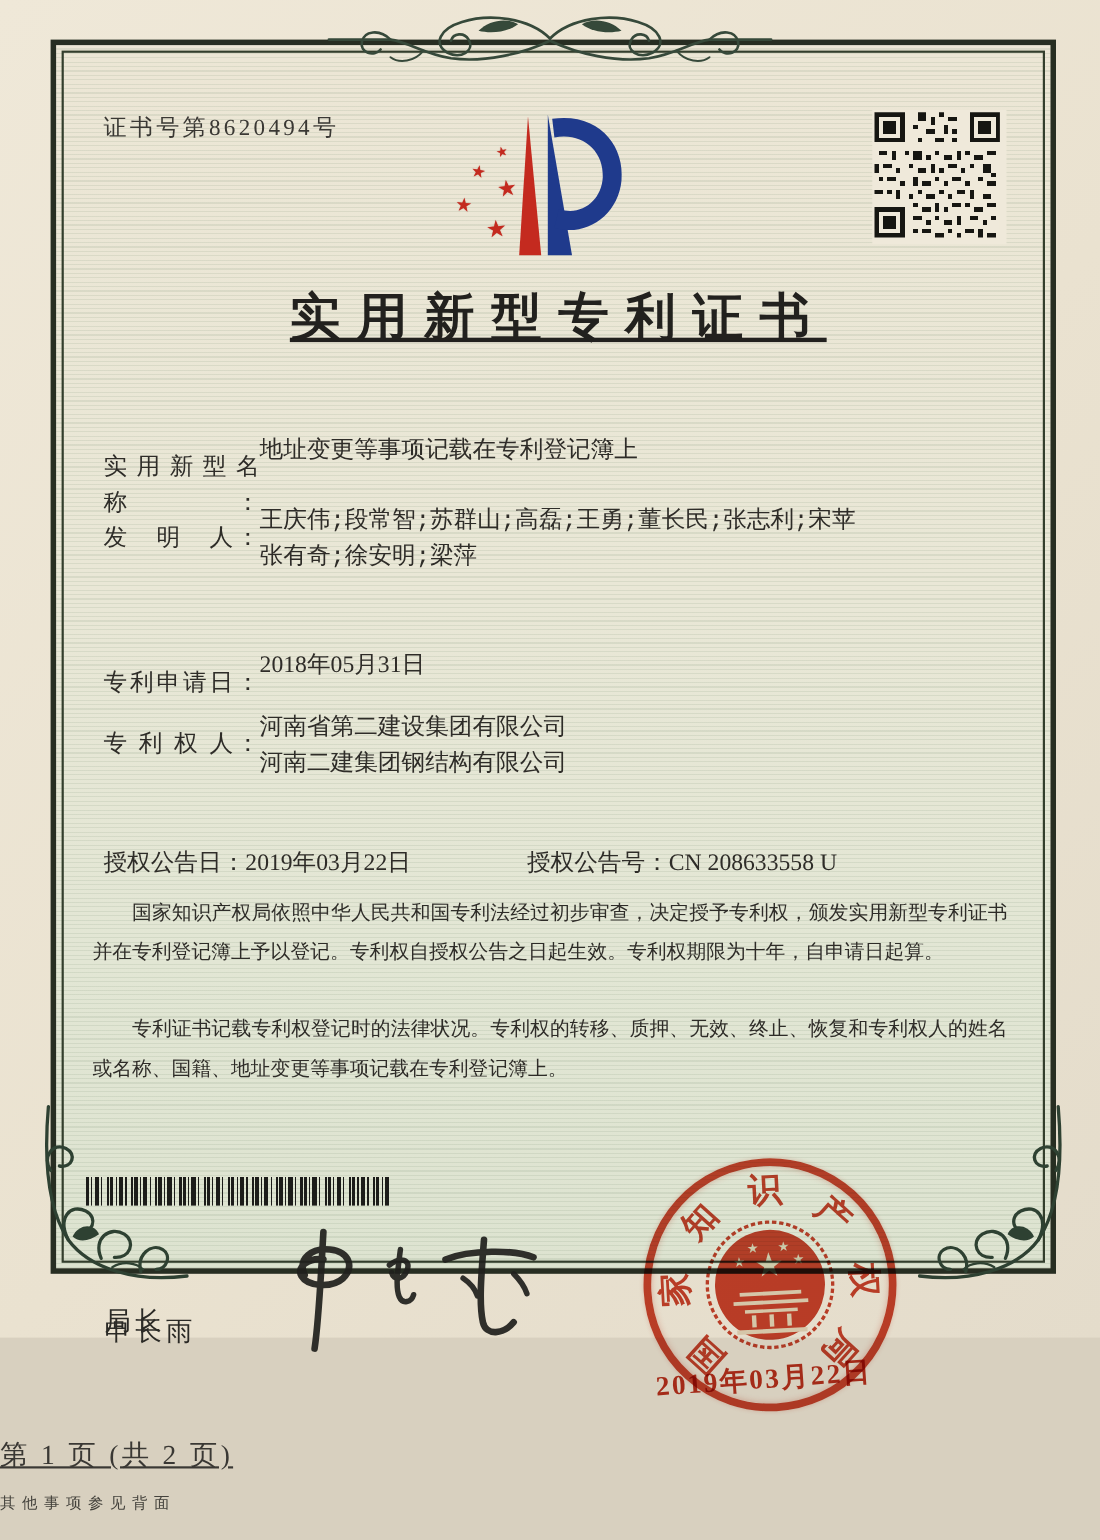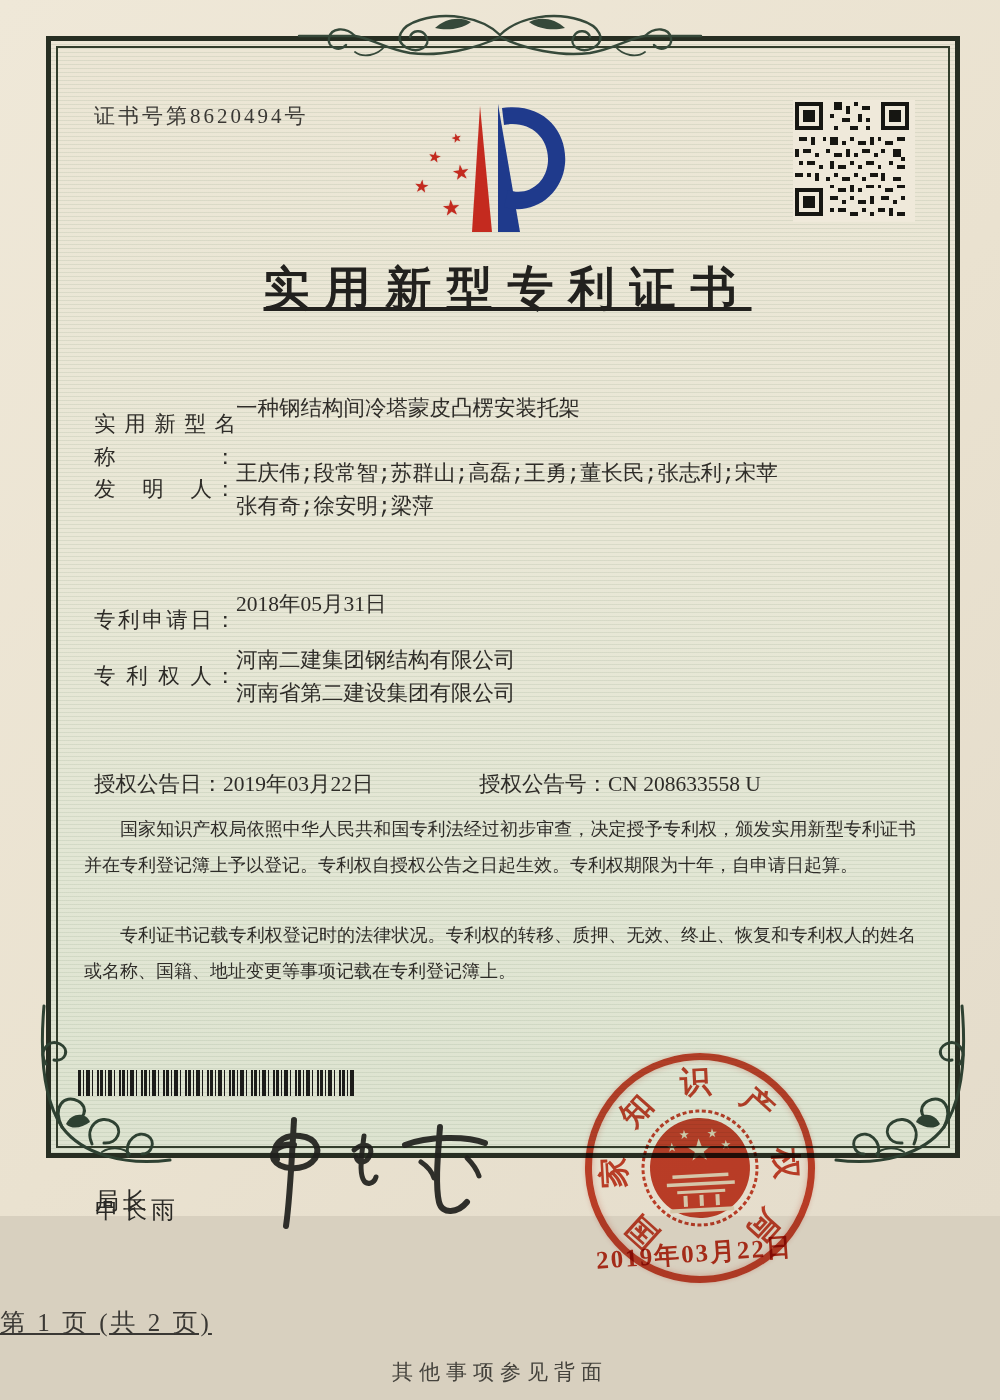--- a/index.html
+++ b/index.html
@@ -45,21 +45,21 @@
       #1c1c1a 0 3px, transparent 3px 5px,
       #1c1c1a 5px 6px, transparent 6px 8px,
       #1c1c1a 8px 12px, transparent 12px 14px,
       #1c1c1a 14px 15px, transparent 15px 19px,
       #1c1c1a 19px 21px, transparent 21px 22px);
   }
   .officer-title{left:95px;top:1185px;font-size:24px;color:#2b2a26;letter-spacing:4px;}
   .officer-name{left:95px;top:1194px;font-size:24px;color:#2b2a26;letter-spacing:4px;}
   .signature{left:222px;top:1114px;}
   .page-no{left:0;top:1306px;width:100%;font-size:25px;letter-spacing:3px;color:#3a3834;text-decoration:underline;}
-  .footer-note{left:0;top:1358px;width:100%;text-align:center;font-size:21px;letter-spacing:6px;color:#44423c;}
+  .footer-note{left:0;top:1358px;width:100%;text-align:left;font-size:14px;letter-spacing:6px;color:#44423c;}
   
   .logo{left:398px;top:86px;width:180px;height:152px;}
   .lstar{position:absolute;color:#c42a1f;line-height:1;text-shadow:0 0 1px rgba(160,20,10,.5);}
   .lstar.s1{left:53px;top:46px;font-size:12px;transform:rotate(-14deg);}
   .lstar.s2{left:30px;top:64px;font-size:15px;transform:rotate(10deg);}
   .lstar.s3{left:54px;top:76px;font-size:20px;transform:rotate(-8deg);}
   .lstar.s4{left:16px;top:92px;font-size:17px;transform:rotate(6deg);}
   .lstar.s5{left:44px;top:112px;font-size:21px;transform:rotate(-5deg);}
   
   .qr{left:793px;top:100px;width:118px;height:118px;background:#efe9da;padding:2px;}
@@ -162,39 +162,39 @@
           M9 21h1v1h-1zM11 22h2v1h-2zM14 21h1v2h-1zM16 22h1v1h-1zM18 21h2v1h-2zM21 21h1v1h-1zM23 22h2v1h-2zM26 21h2v1h-2z
           M9 24h2v1h-2zM12 25h1v1h-1zM14 24h1v1h-1zM16 25h2v1h-2zM19 24h1v2h-1zM22 24h2v1h-2zM25 25h1v1h-1zM27 24h1v1h-1z
           M9 27h1v1h-1zM11 27h2v1h-2zM14 28h2v1h-2zM17 27h1v1h-1zM19 28h1v1h-1zM21 27h2v1h-2zM24 27h1v2h-1zM26 28h2v1h-2z"></path>
       </g>
     </svg>
   </div>
 
   <div class="abs title">实用新型专利证书</div>
 
   <div class="abs row" style="top:392px;">
-    <span class="flabel">实用新型名称：</span><span class="fval">一种钢结构间冷塔蒙皮凸楞安装托架</span>
+    <span class="flabel">实用新型名称：</span><span class="fval">地址变更等事项记载在专利登记簿上</span>
   </div>
 
   <div class="abs row" style="top:458px;font-family:Liberation Mono, monospace;">
     <span class="flabel">发　明　人：</span><span class="fval">
       <span class="vline">王庆伟;段常智;苏群山;高磊;王勇;董长民;张志利;宋苹</span>
       <span class="vline">张有奇;徐安明;梁萍</span>
     </span>
   </div>
 
 
   <div class="abs row" style="top:588px;">
     <span class="flabel">专利申请日：</span><span class="fval">2018年05月31日</span>
   </div>
 
   <div class="abs row" style="top:644px;">
     <span class="flabel">专 利 权 人：</span><span class="fval">
+      <span class="vline">河南省第二建设集团有限公司</span>
       <span class="vline">河南二建集团钢结构有限公司</span>
-      <span class="vline">河南省第二建设集团有限公司</span>
     </span>
   </div>
 
 
   <div class="abs row" style="top:768px;height:34px;">
     <span>
       <span>授权公告日：</span><span>2019年03月22日</span>
     </span>
     <span class="grant-right">
       <span>授权公告号：</span><span>CN 208633558 U</span>

